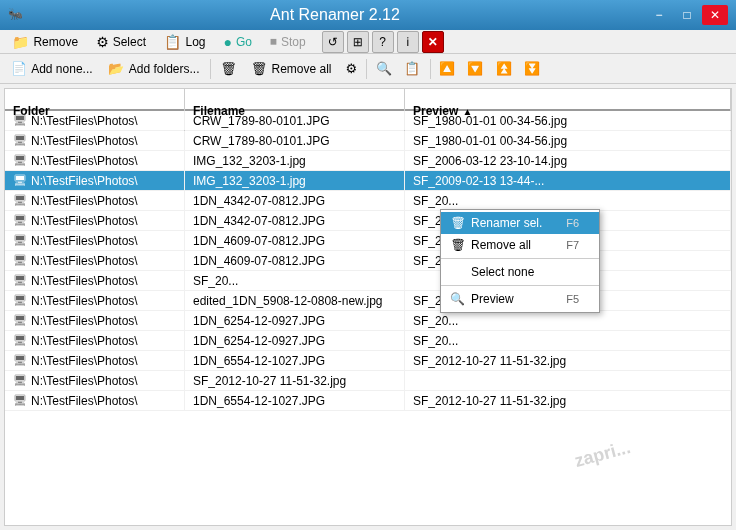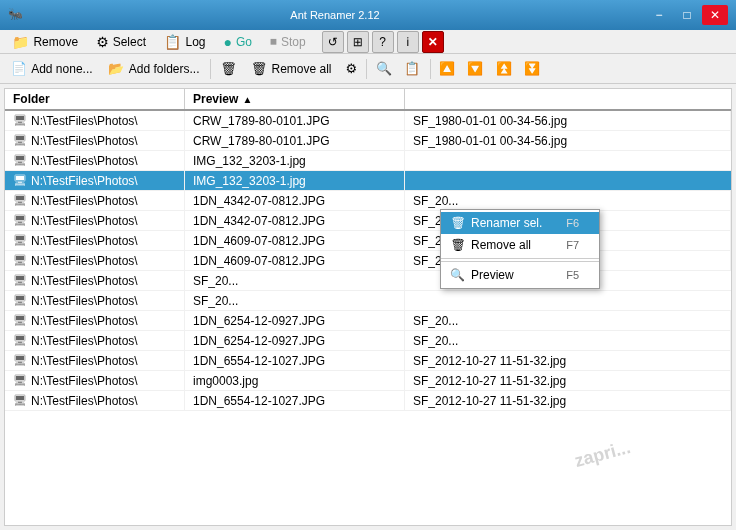--- a/index.html
+++ b/index.html
@@ -16,21 +16,21 @@
       color: white;
       height: 30px;
       display: flex;
       align-items: center;
       justify-content: space-between;
       padding: 0 8px;
       user-select: none;
     }
     .title-bar-left { display: flex; align-items: center; gap: 6px; }
     .title-bar-icon { width: 16px; height: 16px; }
-    .title-bar-title { font-size: 11px; font-weight: normal; flex: 1; text-align: center; }
+    .title-bar-title { font-size: 16px; font-weight: normal; flex: 1; text-align: center; }
     .title-bar-controls { display: flex; gap: 2px; }
     .title-bar-btn {
       width: 26px; height: 20px;
       display: flex; align-items: center; justify-content: center;
       font-size: 12px; cursor: pointer; border-radius: 2px;
       color: white;
     }
     .title-bar-btn.close { background: #e81123; }
 
     .menu-bar {
@@ -81,21 +81,21 @@
       margin: 4px;
     }
     .table-header {
       display: grid;
       grid-template-columns: 180px 220px 1fr;
       background: white;
       border-bottom: 2px solid #999;
       height: 22px;
     }
     .col-header {
-      padding: 3px 8px;
+      padding: 15px 8px;
       font-weight: bold;
       font-size: 12px;
       border-right: 1px solid #ccc;
       display: flex; align-items: center; gap: 4px;
       cursor: pointer;
       user-select: none;
     }
     .col-sort-arrow { font-size: 10px; }
 
     .table-body { overflow-y: auto; height: calc(100% - 22px); }
@@ -252,42 +252,47 @@
   </div>
 </div>
 
 <div class="main-area">
   <div class="table-container">
     <div class="table-header">
       <div class="col-header">
         <span>Folder</span>
       </div>
       <div class="col-header">
+        <span>Filename</span>
+      </div>
+      <div class="col-header">
         <span>Preview</span>
         <span class="col-sort-arrow">▲</span>
       </div>
     </div>
     <div class="table-body" id="table-body">
     <div class="table-row">
           <div class="table-cell"><span class="row-icon">🖥</span>N:\TestFiles\Photos\</div>
           <div class="table-cell">CRW_1789-80-0101.JPG</div>
           <div class="table-cell">SF_1980-01-01 00-34-56.jpg</div>
         </div>
         <div class="table-row">
           <div class="table-cell"><span class="row-icon">🖥</span>N:\TestFiles\Photos\</div>
           <div class="table-cell">CRW_1789-80-0101.JPG</div>
           <div class="table-cell">SF_1980-01-01 00-34-56.jpg</div>
         </div>
         <div class="table-row">
           <div class="table-cell"><span class="row-icon">🖥</span>N:\TestFiles\Photos\</div>
           <div class="table-cell">IMG_132_3203-1.jpg</div>
+          <div class="table-cell">SF_2006-03-12 23-10-14.jpg</div>
         </div>
         <div class="table-row selected">
           <div class="table-cell"><span class="row-icon">🖥</span>N:\TestFiles\Photos\</div>
           <div class="table-cell">IMG_132_3203-1.jpg</div>
+          <div class="table-cell">SF_2009-02-13 13-44-...</div>
         </div>
         <div class="table-row">
           <div class="table-cell"><span class="row-icon">🖥</span>N:\TestFiles\Photos\</div>
           <div class="table-cell">1DN_4342-07-0812.JPG</div>
           <div class="table-cell">SF_20...</div>
         </div>
         <div class="table-row">
           <div class="table-cell"><span class="row-icon">🖥</span>N:\TestFiles\Photos\</div>
           <div class="table-cell">1DN_4342-07-0812.JPG</div>
           <div class="table-cell">SF_20...</div>
@@ -301,40 +306,40 @@
           <div class="table-cell"><span class="row-icon">🖥</span>N:\TestFiles\Photos\</div>
           <div class="table-cell">1DN_4609-07-0812.JPG</div>
           <div class="table-cell">SF_20...</div>
         </div>
         <div class="table-row">
           <div class="table-cell"><span class="row-icon">🖥</span>N:\TestFiles\Photos\</div>
           <div class="table-cell">SF_20...</div>
         </div>
         <div class="table-row">
           <div class="table-cell"><span class="row-icon">🖥</span>N:\TestFiles\Photos\</div>
+          <div class="table-cell">edited_1DN_5908-12-0808-new.jpg</div>
           <div class="table-cell">SF_20...</div>
         </div>
         <div class="table-row">
           <div class="table-cell"><span class="row-icon">🖥</span>N:\TestFiles\Photos\</div>
           <div class="table-cell">1DN_6254-12-0927.JPG</div>
           <div class="table-cell">SF_20...</div>
         </div>
         <div class="table-row">
           <div class="table-cell"><span class="row-icon">🖥</span>N:\TestFiles\Photos\</div>
           <div class="table-cell">1DN_6254-12-0927.JPG</div>
           <div class="table-cell">SF_20...</div>
         </div>
         <div class="table-row">
           <div class="table-cell"><span class="row-icon">🖥</span>N:\TestFiles\Photos\</div>
           <div class="table-cell">1DN_6554-12-1027.JPG</div>
           <div class="table-cell">SF_2012-10-27 11-51-32.jpg</div>
         </div>
         <div class="table-row">
           <div class="table-cell"><span class="row-icon">🖥</span>N:\TestFiles\Photos\</div>
-          <div class="table-cell">img0003.jpg</div>
           <div class="table-cell">SF_2012-10-27 11-51-32.jpg</div>
         </div>
         <div class="table-row">
           <div class="table-cell"><span class="row-icon">🖥</span>N:\TestFiles\Photos\</div>
           <div class="table-cell">1DN_6554-12-1027.JPG</div>
           <div class="table-cell">SF_2012-10-27 11-51-32.jpg</div>
         </div>
       </div>
 
     <div class="context-menu">
@@ -346,20 +351,27 @@
         <span class="ctx-shortcut">F6</span>
       </div>
       <div class="ctx-item">
         <div class="ctx-left">
           <span class="ctx-icon">🗑</span>
           <span>Remove all</span>
         </div>
         <span class="ctx-shortcut">F7</span>
       </div>
       <div class="ctx-separator"></div>
+      <div class="ctx-item">
+        <div class="ctx-left">
+          <span class="ctx-icon"></span>
+          <span>Select none</span>
+        </div>
+        <span class="ctx-shortcut"></span>
+      </div>
       <div class="ctx-separator"></div>
       <div class="ctx-item">
         <div class="ctx-left">
           <span class="ctx-icon">🔍</span>
           <span>Preview</span>
         </div>
         <span class="ctx-shortcut">F5</span>
       </div>
     </div>
 

